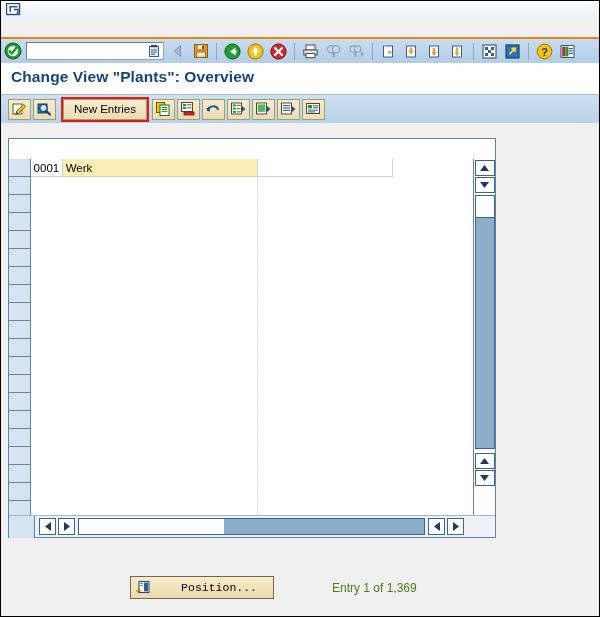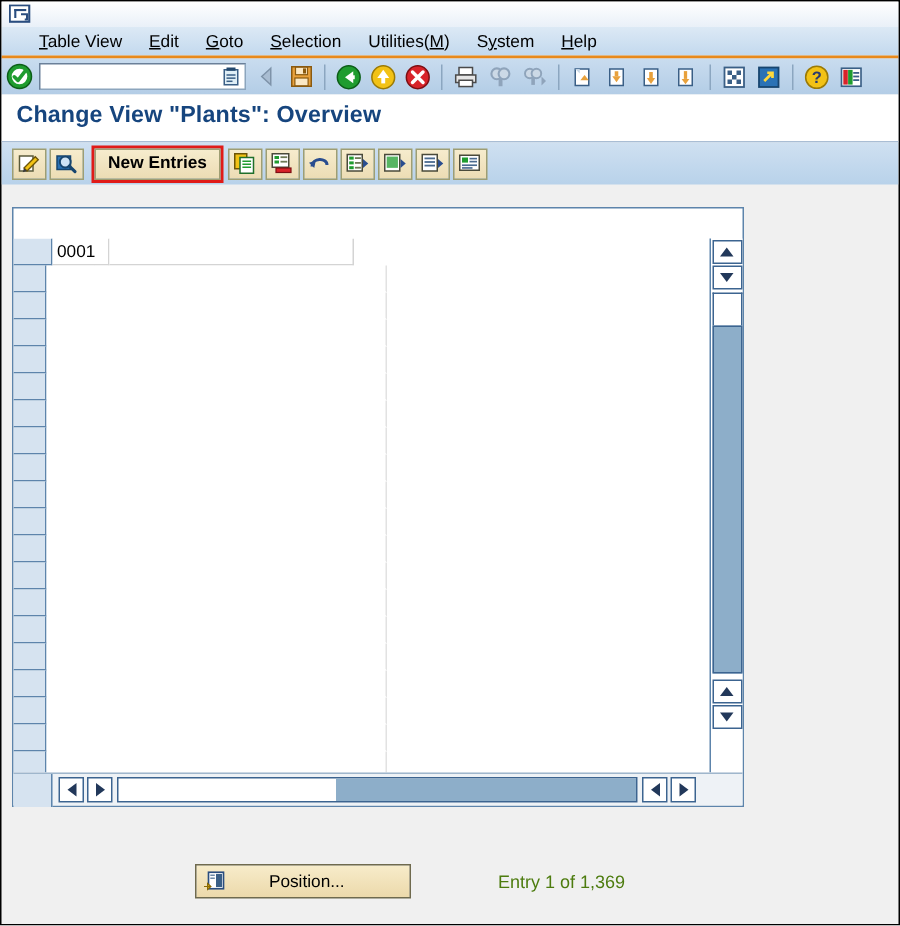--- a/index.html
+++ b/index.html
@@ -110,21 +110,20 @@
     display: flex; align-items: center; justify-content: center;
     margin-right: 2px;
     cursor: default;
   }
   .newentries-wrap {
     border: 2px solid #e01b18;
     padding: 0;
     margin: 0 3px 0 3px;
     display: flex; align-items: flex-end;
     height: 25px;
-    font-weight: bold;
   }
   .newentries {
     height: 21px;
     min-width: 84px;
     border: 1px solid #9e9e73;
     background: linear-gradient(to bottom, #f6eccd 0%, #ecdcb4 100%);
     display: flex; align-items: center; justify-content: center;
     font-size: 11.5px; color: #000000;
     padding: 0 6px;
     cursor: default;
@@ -258,21 +257,21 @@
   .posbtn {
     position: absolute; left: 129px; top: 575px;
     width: 144px; height: 23px;
     border: 1px solid #6f6a4e;
     background: linear-gradient(to bottom, #f7ecca 0%, #ecd9ab 100%);
     display: flex; align-items: center;
     font-size: 11.5px;
     cursor: default;
   }
   .posbtn .picon { width: 18px; height: 18px; margin-left: 3px; display:flex; align-items:center; justify-content:center;}
-  .posbtn .plabel { flex: 1; text-align: center; padding-right: 16px; }
+  .posbtn .plabel { flex: 1; text-align: right; padding-right: 16px; font-family: Liberation Mono, monospace; }
   .entrytext {
     position: absolute; left: 331px; top: 580px;
     font-size: 12px; color: #4d7c0f;
     white-space: nowrap;
   }
 </style>
 </head>
 <body>
 
 <div id="app">
@@ -281,29 +280,20 @@
     <span class="winicon">
       <svg width="15" height="13" viewBox="0 0 15 13">
         <rect x="0.5" y="0.5" width="13" height="11" fill="#ffffff" stroke="#2a4d7f" stroke-width="1.4"></rect>
         <rect x="3.5" y="3" width="8" height="1.4" fill="#2a4d7f"></rect>
         <rect x="3.5" y="3" width="1.4" height="6" fill="#2a4d7f"></rect>
         <path d="M8 6.5 L12 6.5 L12 10 L10.5 10" fill="none" stroke="#2a4d7f" stroke-width="1.3"></path>
       </svg>
     </span>
   </div>
 
-  <div class="menubar">
-    <div class="menuitem"><u>T</u>able View</div>
-    <div class="menuitem"><u>E</u>dit</div>
-    <div class="menuitem"><u>G</u>oto</div>
-    <div class="menuitem"><u>S</u>election</div>
-    <div class="menuitem">Utilities(<u>M</u>)</div>
-    <div class="menuitem">S<u>y</u>stem</div>
-    <div class="menuitem"><u>H</u>elp</div>
-  </div>
   <div class="orangeline"></div>
 
   <div class="systoolbar">
     <div class="sysicon">
       <svg width="18" height="18" viewBox="0 0 18 18">
         <circle cx="9" cy="9" r="8" fill="#1f9c2f" stroke="#0c5e18" stroke-width="1"></circle>
         <circle cx="9" cy="9" r="5.2" fill="#ffffff"></circle>
         <path d="M5.5 9.2 L8 11.6 L12.6 5.6" fill="none" stroke="#1f9c2f" stroke-width="2.4" stroke-linecap="round" stroke-linejoin="round"></path>
       </svg>
     </div>
@@ -531,20 +521,21 @@
     </div>
   </div>
 
   <div class="tablewrap">
 
 
     <div class="tbody">
       <div class="trow">
         <div class="td-sel"></div>
         <div class="td" style="width:38px;background:#ffffff">0001</div>
+        <div class="td filled" style="width:236px">Werk</div>
         <div class="td" style="width:163px"></div>
       </div>
       <div id="empty-rows">
           <div class="trow empty">
             <div class="td-sel"></div>
             <div class="td" style="width: 38px;"></div>
             <div class="td rail" style="width: 236px;"></div>
             <div class="td" style="width: 163px;"></div>
           </div>
           <div class="trow empty">

